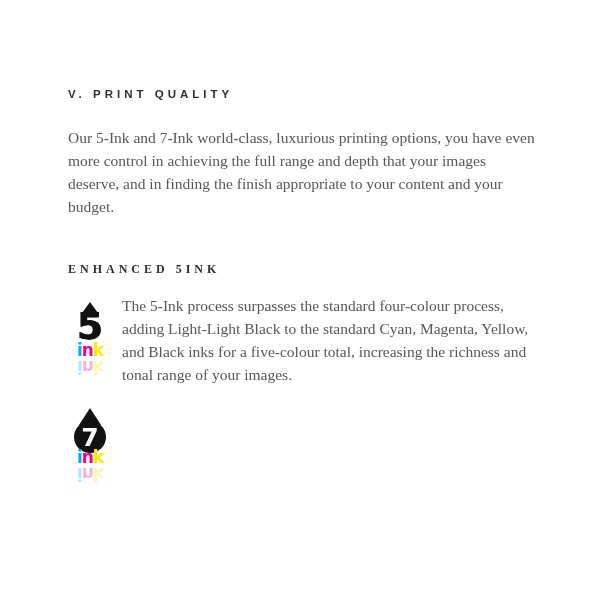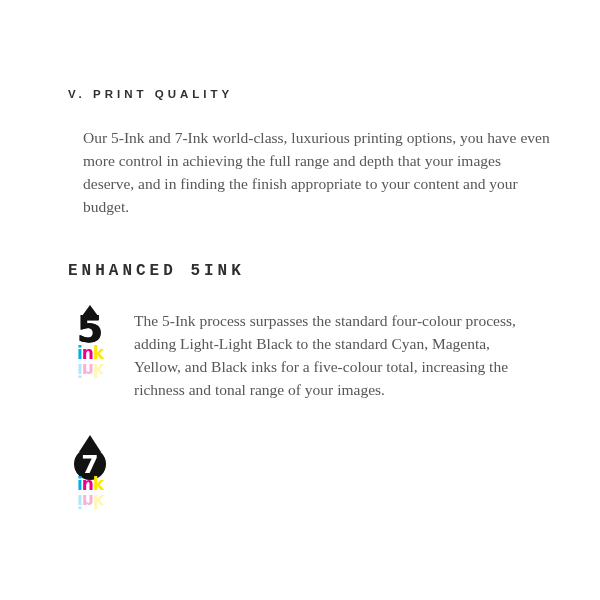--- a/index.html
+++ b/index.html
@@ -21,51 +21,51 @@
   .section-heading {
     font-family: "Liberation Sans", sans-serif;
     font-size: 11.5px;
     font-weight: 700;
     letter-spacing: 4px;
     color: #2f2f2f;
     text-transform: uppercase;
     margin: 0 0 26px 0;
   }
   .sub-heading {
-    font-family: Liberation Mono, monospace;
-    font-size: 16px;
+    font-family: Liberation Serif, serif;
+    font-size: 12px;
     font-weight: 700;
     letter-spacing: 4px;
     color: #2f2f2f;
     text-transform: uppercase;
     margin: 0 0 17px 0;
   }
   .intro-paragraph {
     font-size: 15.5px;
     line-height: 23px;
     color: #575757;
     width: 468px;
-    margin: 0 0 44px 15px;
+    margin: 0 0 44px 0;
   }
   .ink-row {
     display: flex;
     align-items: flex-start;
     margin-bottom: 13px;
   }
   .logo-col {
     width: 54px;
     flex: 0 0 54px;
     padding-top: 8px;
   }
   .ink-body {
     font-size: 15.5px;
     line-height: 23px;
     color: #575757;
     width: 412px;
-    margin: 12px;
+    margin: 0;
   }
   
   .ink-logo {
     position: relative;
     width: 44px;
     text-align: center;
     font-family: "DejaVu Sans", sans-serif;
   }
   .drop-tip {
     width: 0;

